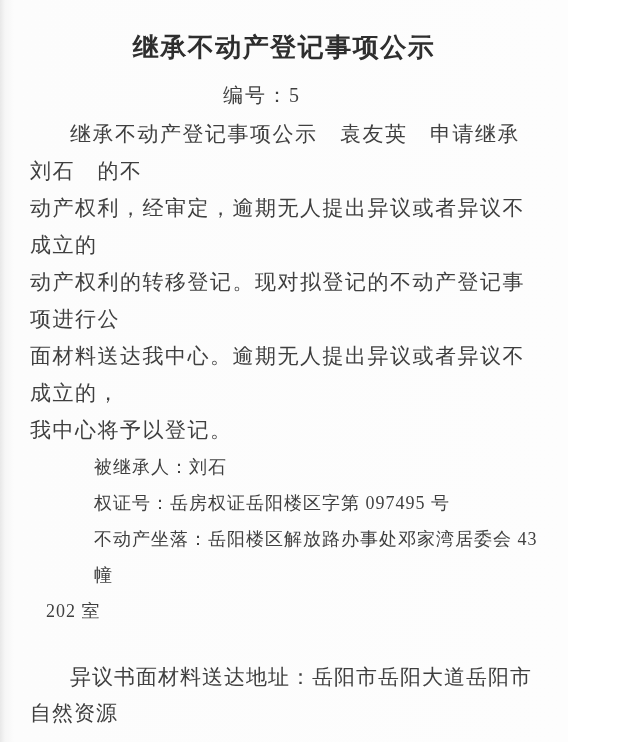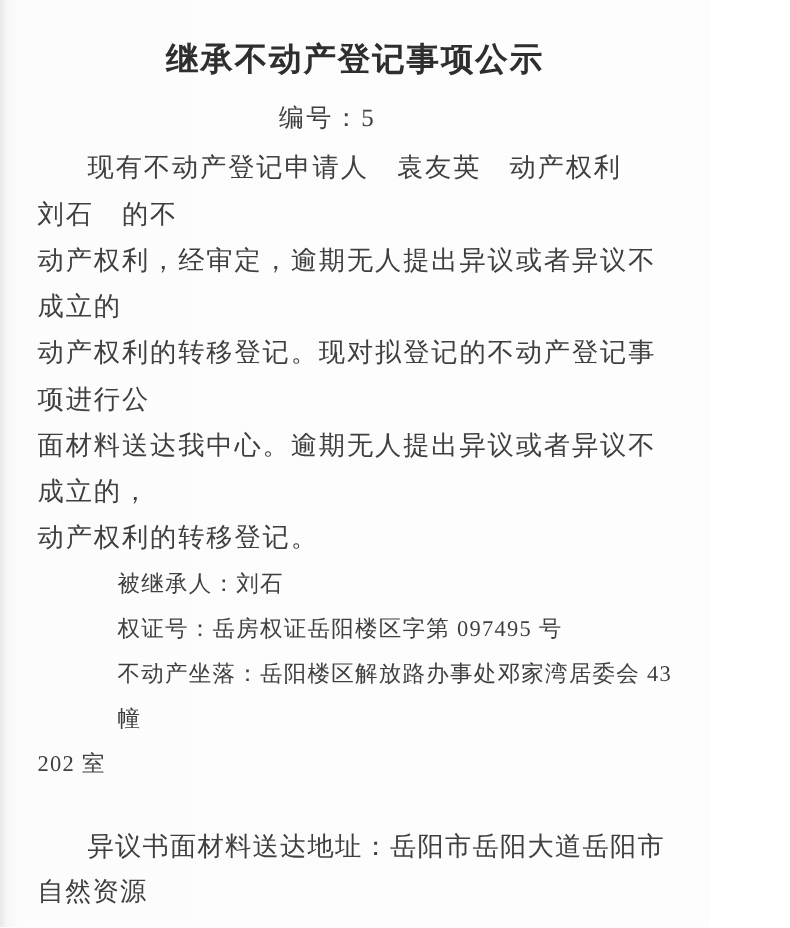--- a/index.html
+++ b/index.html
@@ -51,21 +51,21 @@
   }
   .detail-block {
     font-size: 18px;
     line-height: 36px;
     letter-spacing: 1px;
   }
   .detail-line {
     margin-left: 64px;
   }
   .detail-cont {
-    margin-left: 0;
+    margin-left: 16px;
   }
   .objection-block {
     margin-top: 30px;
     font-size: 21px;
     line-height: 36px;
     letter-spacing: 1px;
   }
   .objection-line.indent {
     text-indent: 40px;
   }
@@ -74,25 +74,25 @@
 <body>
 
 <div class="page">
   <div class="content">
 
     <div class="title">继承不动产登记事项公示</div>
 
     <div class="doc-number">编号：5</div>
 
     <div class="body-para">
-      <div class="body-line indent">现有不动产登记申请人　袁友英　动产权利　刘石　的不</div>
+      <div class="body-line indent">继承不动产登记事项公示　袁友英　申请继承　刘石　的不</div>
       <div class="body-line">动产权利，经审定，逾期无人提出异议或者异议不成立的</div>
       <div class="body-line">动产权利的转移登记。现对拟登记的不动产登记事项进行公</div>
       <div class="body-line">面材料送达我中心。逾期无人提出异议或者异议不成立的，</div>
-      <div class="body-line">动产权利的转移登记。</div>
+      <div class="body-line">我中心将予以登记。</div>
     </div>
 
     <div class="detail-block">
       <div class="detail-line">被继承人：刘石</div>
       <div class="detail-line">权证号：岳房权证岳阳楼区字第 097495 号</div>
       <div class="detail-line">不动产坐落：岳阳楼区解放路办事处邓家湾居委会 43 幢</div>
       <div class="detail-cont">202 室</div>
     </div>
 
     <div class="objection-block">

